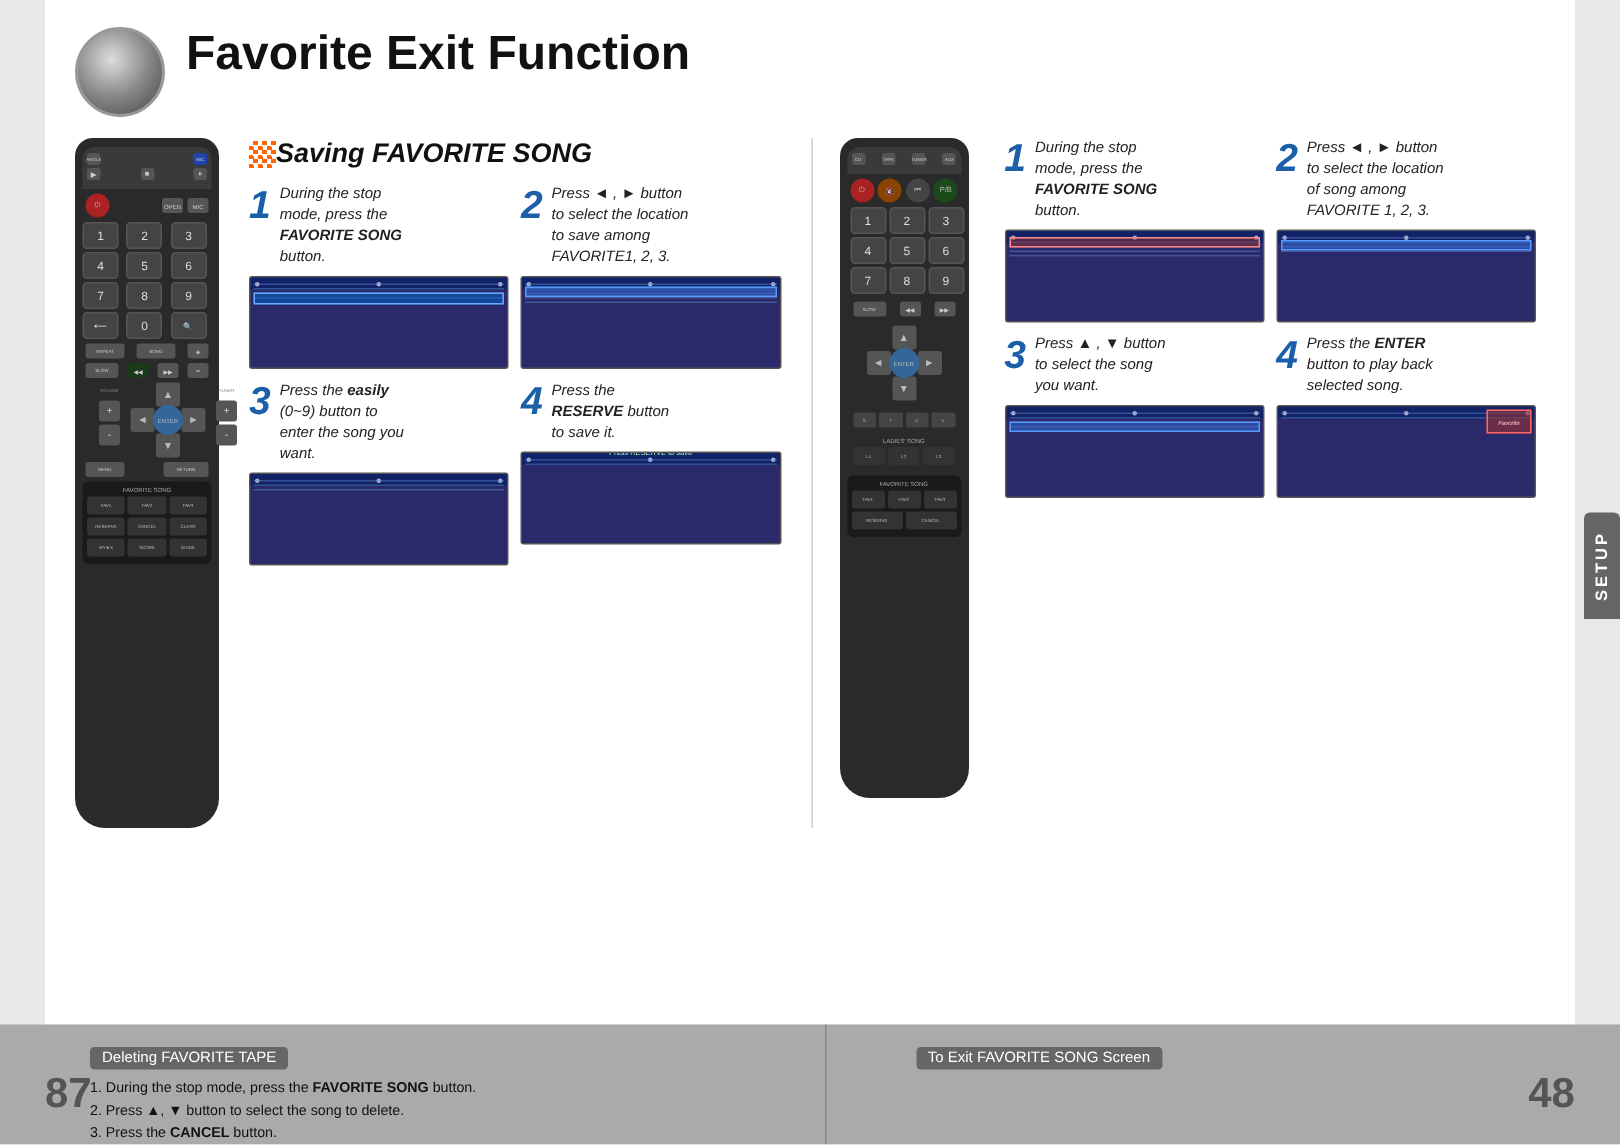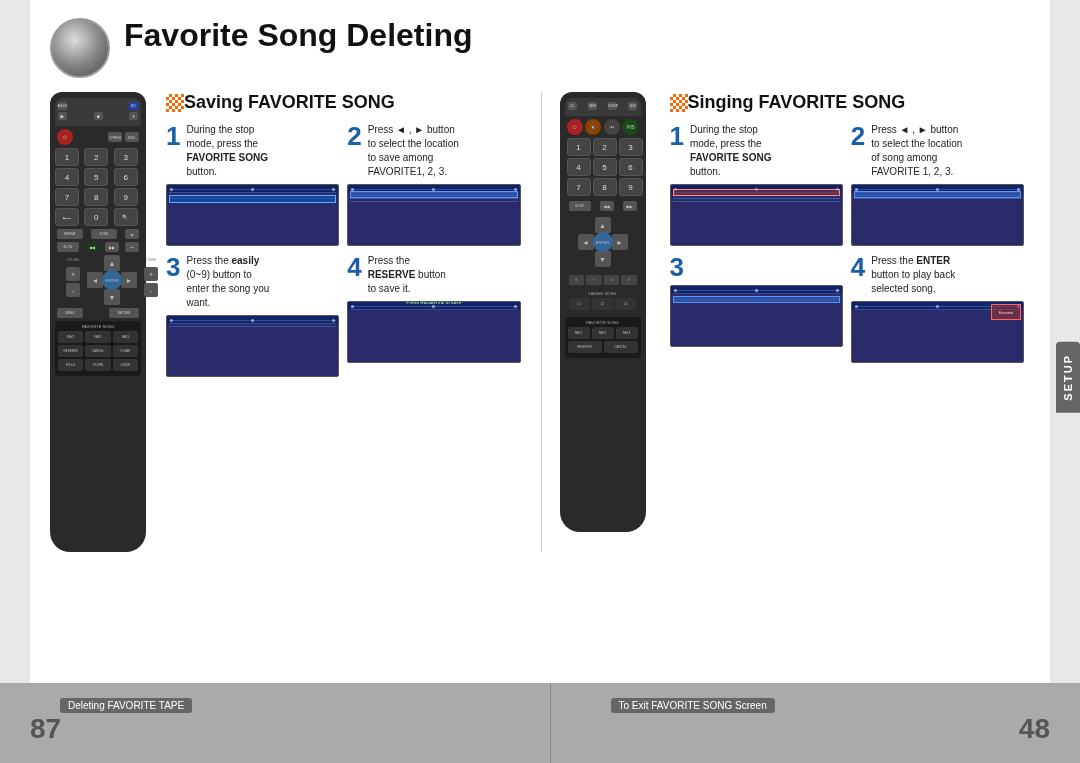--- a/index.html
+++ b/index.html
@@ -60,20 +60,21 @@
     
     .remote-col {
       width: 100px;
       flex-shrink: 0;
     }
 
     
     .section-col {
       flex: 1;
       padding: 0 6px;
+      font-style: italic;
     }
 
     
     .section-header {
       display: flex;
       align-items: center;
       margin-bottom: 10px;
     }
     .section-title {
       font-size: 18px;
@@ -405,21 +406,21 @@
     }
   </style>
 </head>
 <body>
 
 <div class="main-area">
 
   <div class="header">
     <div class="header-logo"></div>
     <div class="header-text">
-      <h1>Favorite Song Deleting</h1>
+      <h1>Favorite Exit Function</h1>
     </div>
   </div>
 
   <div class="columns">
 
     <div class="remote-col">
       <div class="remote">
         <div class="remote-top">
           <div class="remote-btn-row">
             <div class="r-btn small" style="font-size:3px">ANGLE</div>
@@ -687,24 +688,20 @@
           </div>
           <div class="fav-row">
             <div class="fav-btn" style="font-size:3px;">RESERVE</div>
             <div class="fav-btn" style="font-size:3px;">CANCEL</div>
           </div>
         </div>
       </div>
     </div>
 
     <div class="section-col">
-      <div class="section-header">
-        <span class="check-icon"></span>
-        <span class="section-title">Singing FAVORITE SONG</span>
-      </div>
       <div class="steps-grid">
 
         <div class="step">
           <div class="step-header">
             <span class="step-number">1</span>
             <span class="step-text">
               During the stop<br>mode, press the<br><strong>FAVORITE SONG</strong><br>button.
             </span>
           </div>
           <div class="screen-thumb">
@@ -747,20 +744,23 @@
               <div class="screen-dot"></div>
                 <div class="screen-dot"></div>
                 <div class="screen-dot"></div>
             </div>
           </div>
         </div>
 
         <div class="step">
           <div class="step-header">
             <span class="step-number">3</span>
+            <span class="step-text">
+              Press ▲ , ▼ button<br>to select the song<br>you want.
+            </span>
           </div>
           <div class="screen-thumb">
             <div class="screen-content singing-screen3">
               <div class="screen-lines">
                 <div class="screen-line"></div>
                   <div class="screen-line"></div>
                   <div class="screen-line"></div>
                   <div class="screen-line"></div>
               </div>
               <div style="position:absolute; top:10px; left:2px; right:2px; height:7px; background:rgba(50,100,200,0.6); border:1px solid #5599ff;"></div>
@@ -800,20 +800,25 @@
     </div>
 
   </div>
 </div>
 
 <div class="setup-tab" style="position:absolute; right:0; top:calc(50% - 40px); background:#666; color:#fff; writing-mode:vertical-rl; transform:rotate(180deg); padding:12px 6px; font-size:11px; font-weight:bold; letter-spacing:2px;">SETUP</div>
 
 <div class="bottom-bar">
   <div class="bottom-left">
     <div class="bottom-tag">Deleting FAVORITE TAPE</div>
+    <div class="bottom-text">
+      1. During the stop mode, press the <strong>FAVORITE SONG</strong> button.<br>
+      2. Press ▲, ▼ button to select the song to delete.<br>
+      3. Press the <strong>CANCEL</strong> button.
+    </div>
   </div>
   <div class="bottom-right">
     <div class="bottom-tag">To Exit FAVORITE SONG Screen</div>
   </div>
 </div>
 
 <div class="page-number-left">87</div>
 <div class="page-number-right">48</div>
 
 </body></html>

